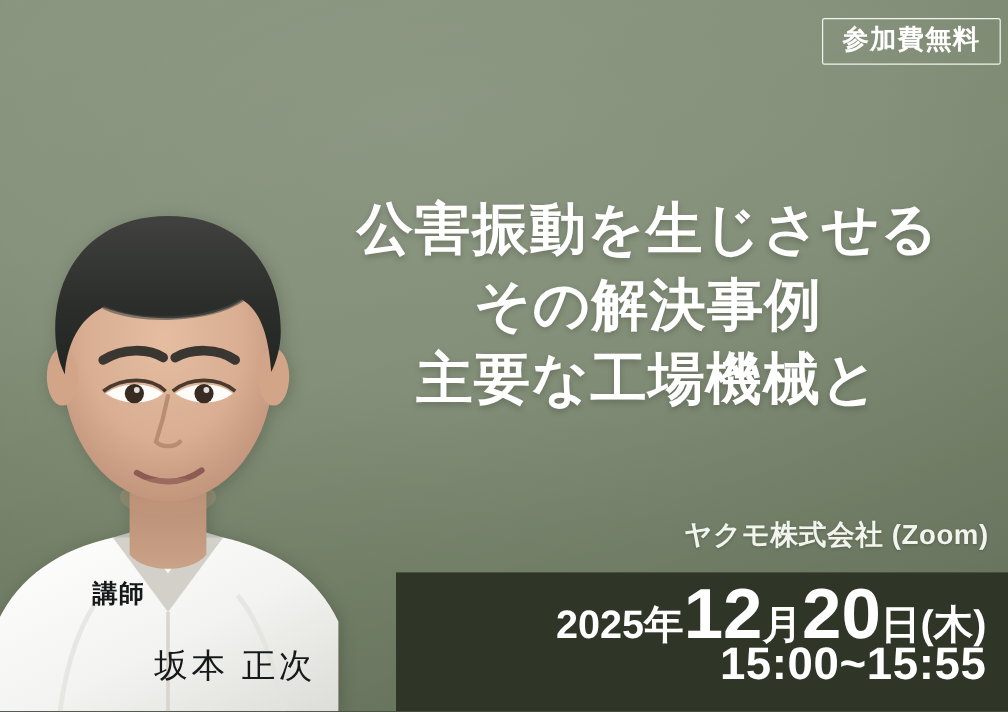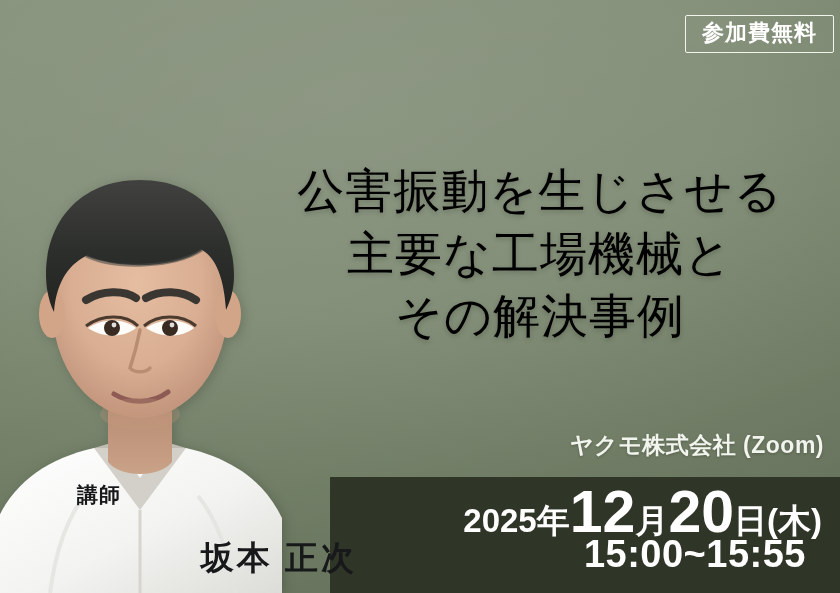--- a/index.html
+++ b/index.html
@@ -61,23 +61,23 @@
     width:300px;height:475px;
     filter:drop-shadow(2px 2px 6px rgba(0,0,0,.18));
   }
   .portrait svg{display:block;width:100%;height:100%;}
 
   
   .headline{
     position:absolute;left:245px;top:160px;
     width:590px;
     text-align:center;
-    color:#000000;
+    color:#ffffff;
     font-size:47px;
-    font-weight:400;
+    font-weight:700;
     line-height:1.33;
     letter-spacing:1px;
     text-shadow:0 2px 5px rgba(0,0,0,.20);
   }
   .headline .ln{display:block;white-space:nowrap;}
 
   
   .online{
     position:absolute;right:16px;top:430px;
     color:#f2f4ee;
@@ -96,21 +96,21 @@
   .date-row{
     position:absolute;left:0;right:18px;top:6px;
     text-align:right;
     color:#ffffff;
     white-space:nowrap;
     line-height:1;
   }
   .d-sm{font-size:33px;font-weight:700;vertical-align:baseline;}
   .d-lg{font-size:59px;font-weight:700;vertical-align:baseline;}
   .time-row{
-    position:absolute;left:0;right:34px;top:58px;
+    position:absolute;left:0;right:18px;top:58px;
     text-align:right;
     color:#ffffff;
     font-size:38px;font-weight:700;
     letter-spacing:.5px;
     white-space:nowrap;
     line-height:1;
   }
 
   
   .speaker{
@@ -125,22 +125,22 @@
     white-space:nowrap;
   }
   .sp-org{
     position:absolute;left:0;right:8px;top:32px;
     text-align:right;
     font-size:19px;font-weight:700;letter-spacing:.5px;
     white-space:nowrap;
   }
   .sp-name{
     position:absolute;left:0;right:8px;top:58px;
-    text-align:right;
-    font-size:33px;font-weight:700;letter-spacing:3px;
+    text-align:center;
+    font-size:28px;font-weight:400;letter-spacing:3px;
     white-space:nowrap;
   }
 </style>
 </head>
 <body>
 
 <div id="stage">
 
   <div class="bg-base"></div>
   <div class="bg-veil"></div>
@@ -210,22 +210,22 @@
     </svg>
   </div>
 
 
   <div class="free-badge">
     <span class="free-badge-label">参加費無料</span>
   </div>
 
   <div class="headline">
     <span class="ln">公害振動を生じさせる</span>
+    <span class="ln">その解決事例</span>
     <span class="ln">主要な工場機械と</span>
-    <span class="ln">その解決事例</span>
   </div>
 
   <div class="online">ヤクモ株式会社 (Zoom)</div>
 
   <div class="footer-panel">
     <div class="date-row">
       <span class="d-sm">2025年</span><span class="d-lg">12</span><span class="d-sm">月</span><span class="d-lg">20</span><span class="d-sm">日(木)</span>
     </div>
     <div class="time-row">15:00~15:55</div>
   </div>

